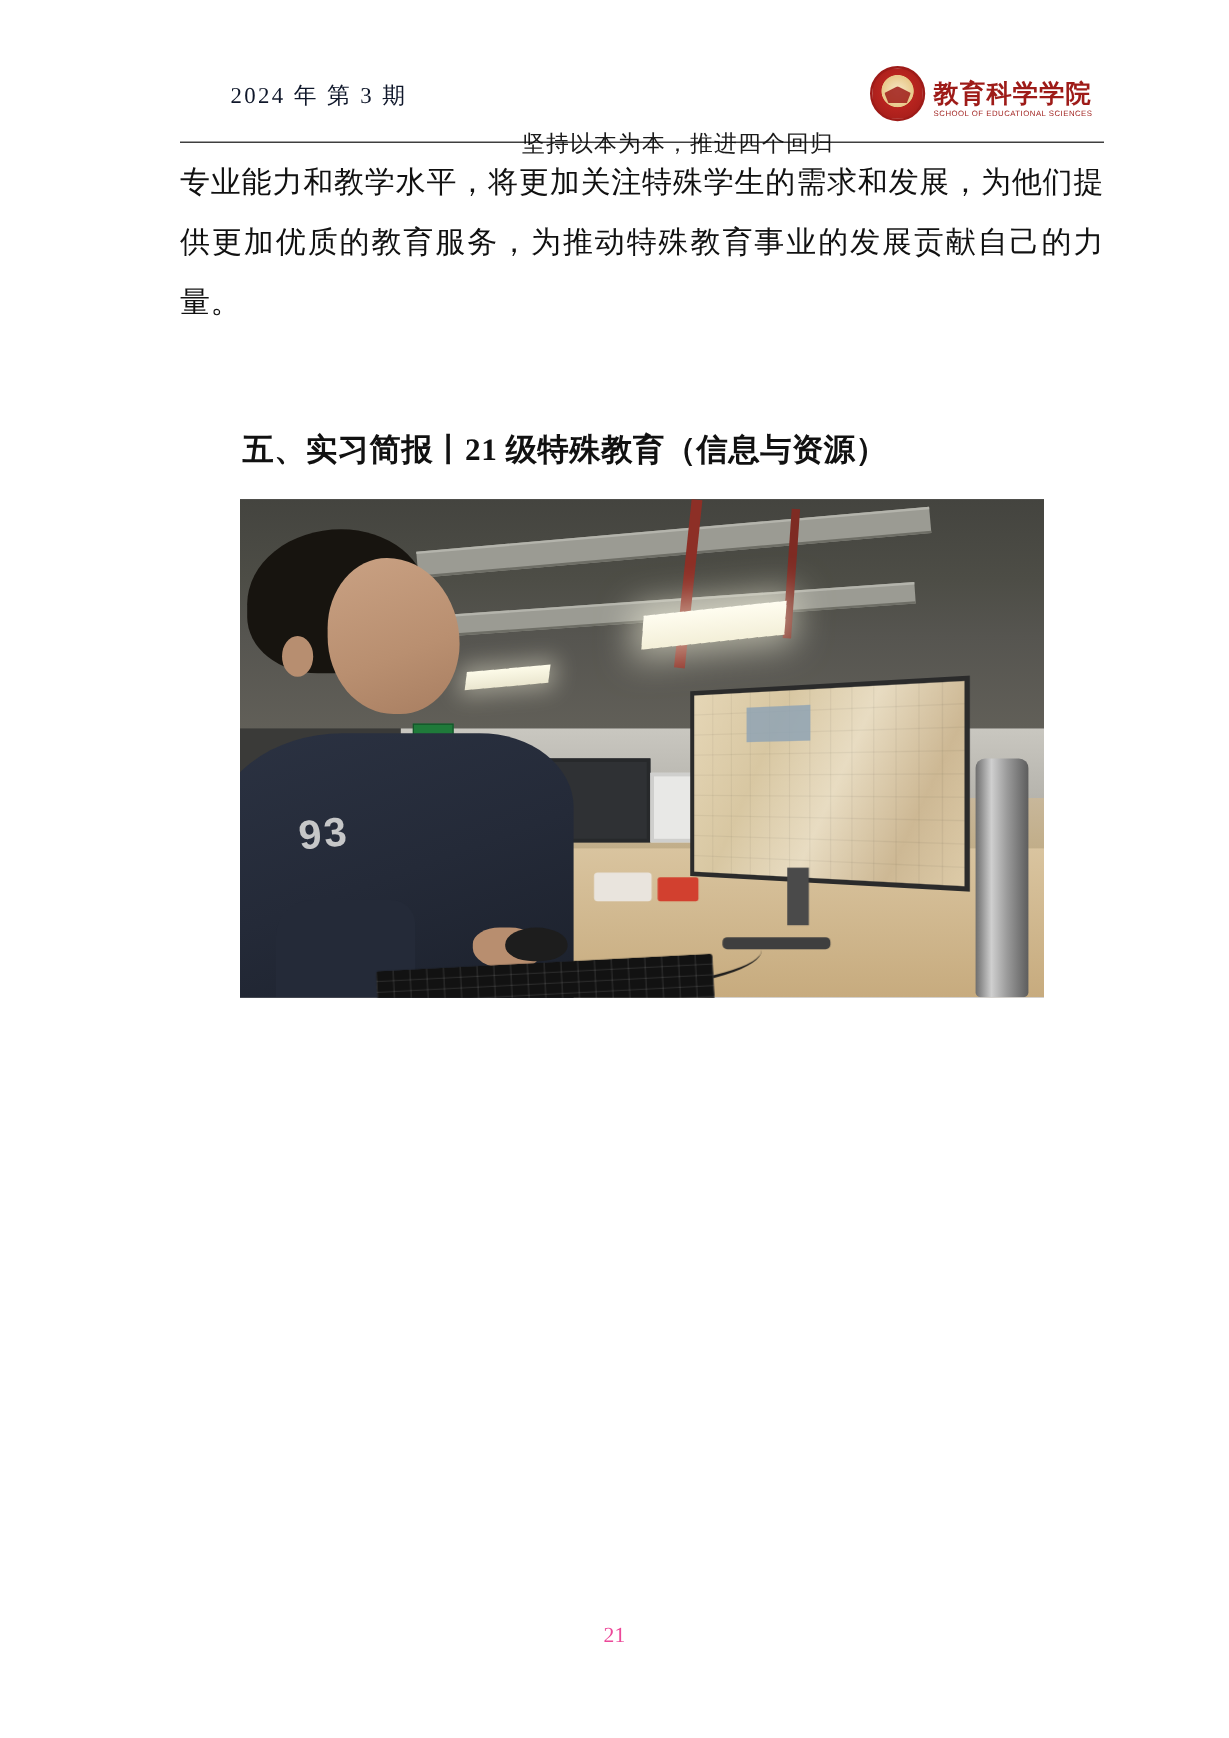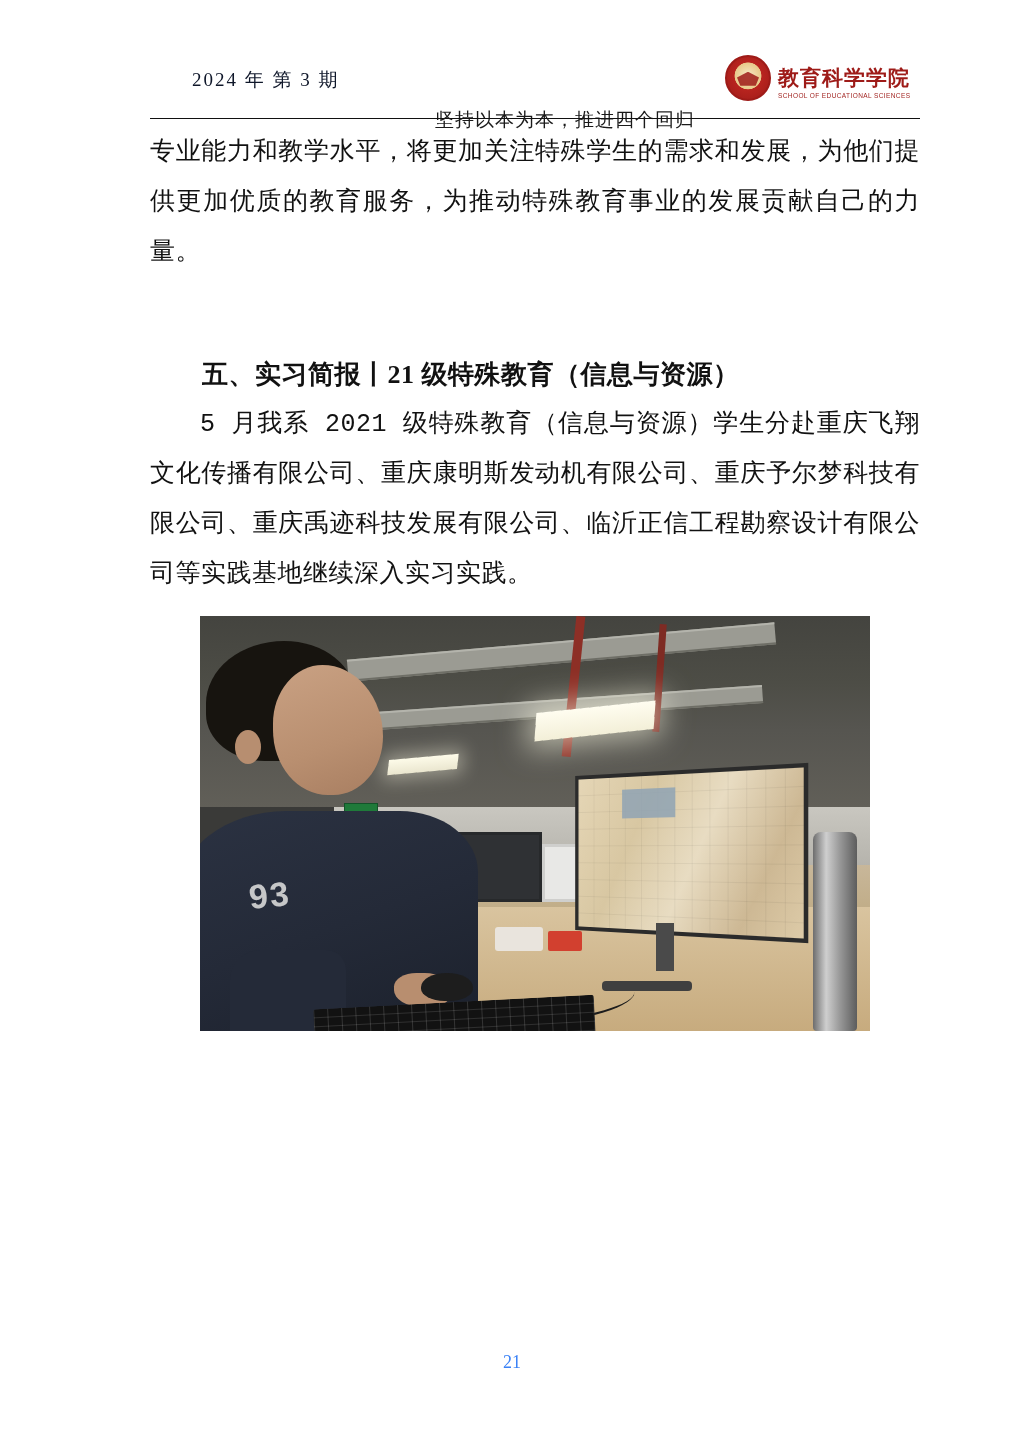--- a/index.html
+++ b/index.html
@@ -119,21 +119,21 @@
     top: 128px;
     width: 770px;
   }
   p.para {
     margin: 0;
     font-size: 25px;
     line-height: 50px;
     text-align: justify;
     text-justify: inter-ideograph;
     letter-spacing: .5px;
-    font-family: Liberation Mono, monospace;
+    font-family: Liberation Serif, serif;
   }
   p.indent {
     text-indent: 2em;
   }
   .gap-lg { height: 72px; }
 
   h2.section-title {
     margin: 0;
     font-size: 26px;
     font-weight: bold;
@@ -419,21 +419,21 @@
 
   
   .page-number {
     position: absolute;
     left: 0;
     top: 1352px;
     width: 1024px;
     text-align: center;
     font-size: 18px;
     font-family: "Liberation Serif", serif;
-    color: #3b82f6;
+    color: #ec4899;
   }
 </style>
 </head>
 <body>
 
 <div class="page">
 
   <div class="header">
     <div class="header-left">2024 年 第 3 期</div>
     <div class="header-center">坚持以本为本，推进四个回归</div>
@@ -448,21 +448,20 @@
   <div class="header-rule"></div>
 
   <div class="content">
 
     <p class="para">专业能力和教学水平，将更加关注特殊学生的需求和发展，为他们提供更加优质的教育服务，为推动特殊教育事业的发展贡献自己的力量。</p>
 
     <div class="gap-lg"></div>
 
     <h2 class="section-title">五、实习简报丨21 级特殊教育（信息与资源）</h2>
 
-    <p class="para indent">5 月我系 2021 级特殊教育（信息与资源）学生分赴重庆飞翔文化传播有限公司、重庆康明斯发动机有限公司、重庆予尔梦科技有限公司、重庆禹迹科技发展有限公司、临沂正信工程勘察设计有限公司等实践基地继续深入实习实践。</p>
 
     <div class="photo-wrap">
       <div class="photo">
         <div class="ph-ceiling"></div>
         <div class="ph-duct d1"></div>
         <div class="ph-duct d2"></div>
         <div class="ph-pipe"></div>
         <div class="ph-pipe2"></div>
         <div class="ph-light"></div>
         <div class="ph-light2"></div>

